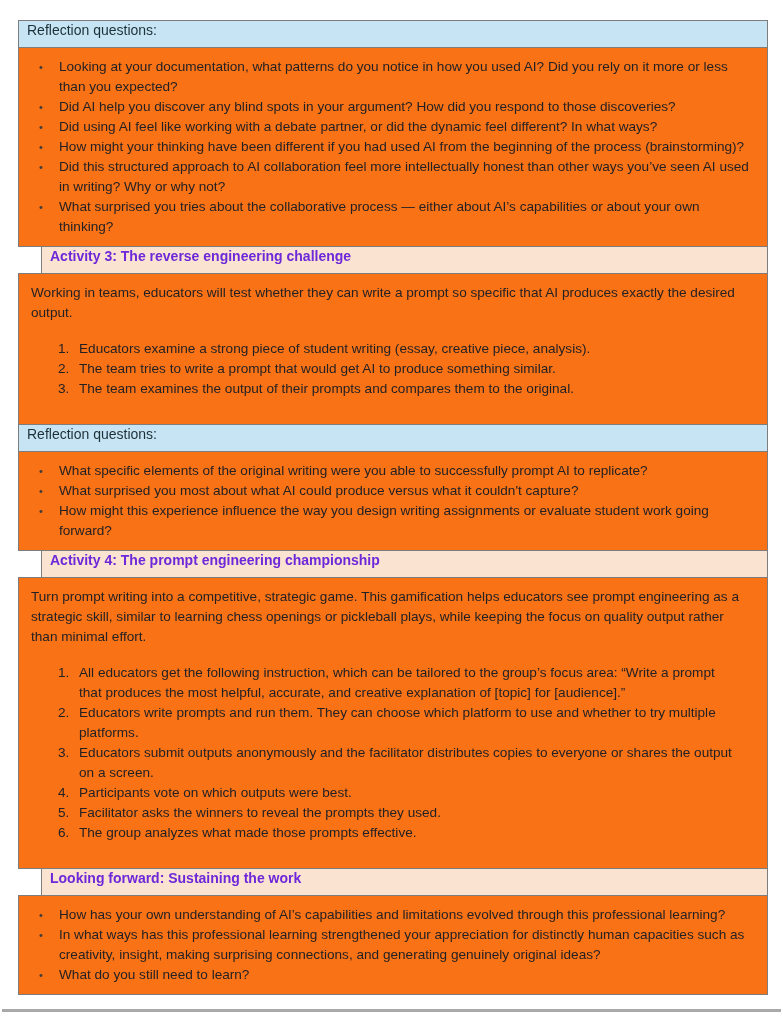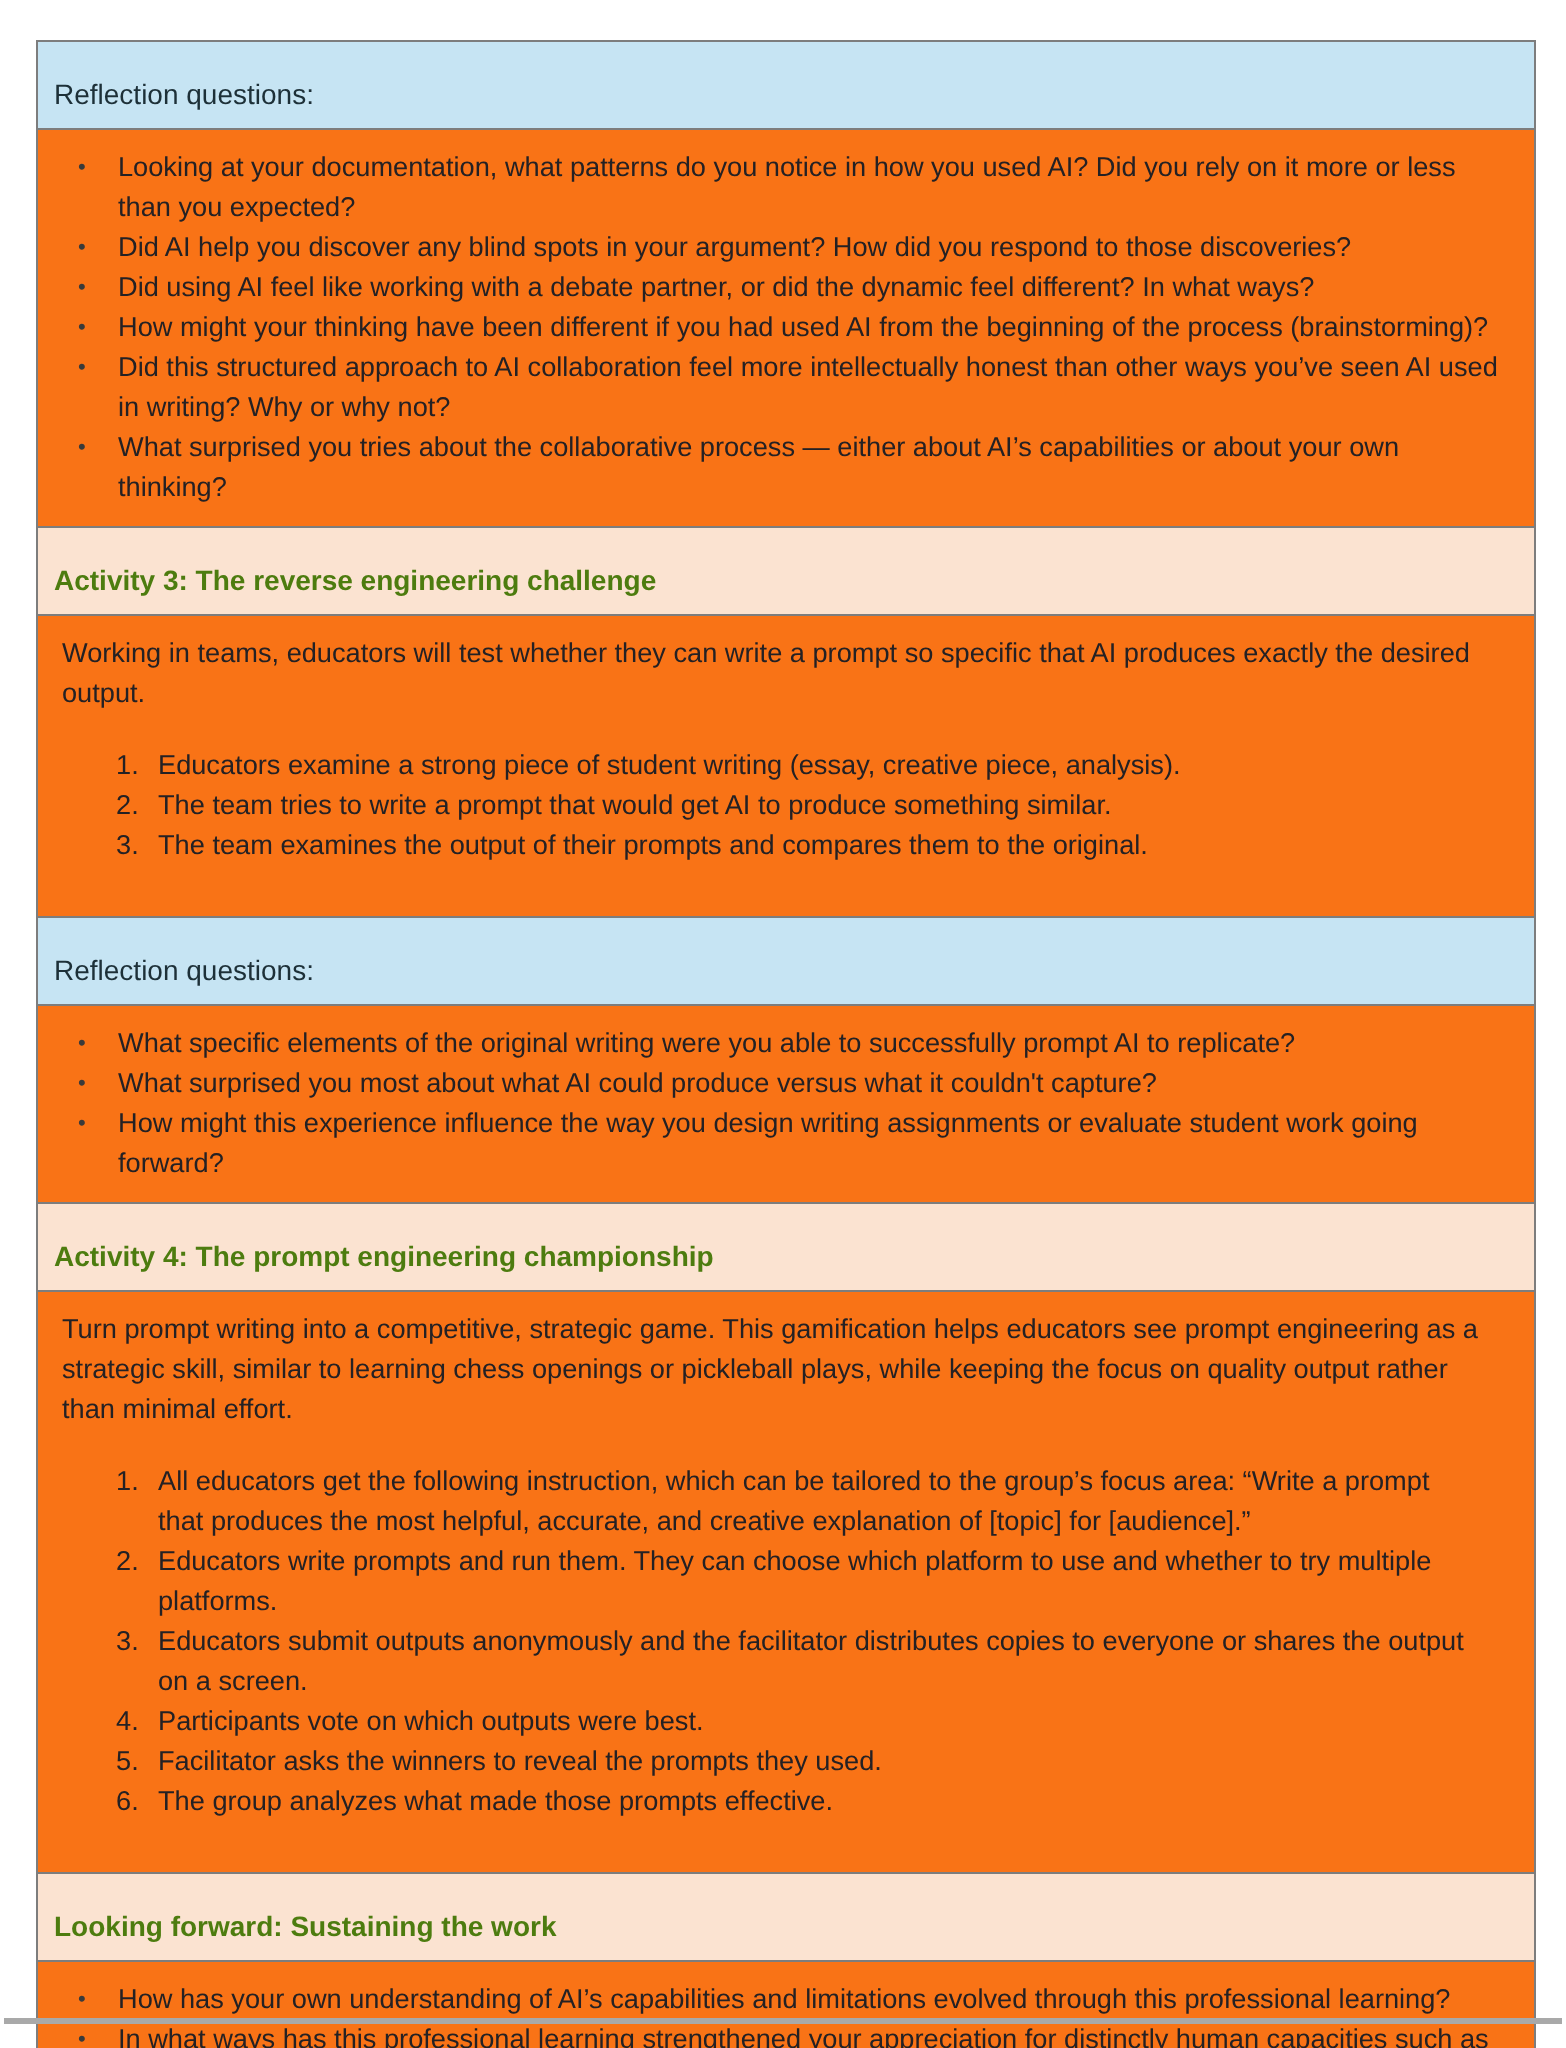--- a/index.html
+++ b/index.html
@@ -20,27 +20,27 @@
   }
   .doc {
     position: absolute;
     left: 18px;
     top: 20px;
     width: 750px;
   }
   .bar {
     border: 1px solid #7d7d7d;
     margin-top: -1px;
-    padding: 18px 10px 9px 8px;
+    padding: 1px 10px 9px 8px;
     font-size: 14px;
     line-height: 16px;
     background: #c6e4f3;
   }
   .bar.blue { background: #c6e4f3; font-weight: 400; color: #1d3038; }
-  .bar.orange { background: #fbe3d1; font-weight: 700; color: #4d7c0f; }
+  .bar.orange { background: #fbe3d1; font-weight: 700; color: #6d28d9; margin-left: 23px; }
   .bar:first-child { margin-top: 0; }
   .box {
     border: 1px solid #7d7d7d;
     margin-top: -1px;
     background: #f97316;
     padding: 9px 14px 9px 6px;
     font-size: 13.6px;
     line-height: 20px;
   }
   ul.bullets {

